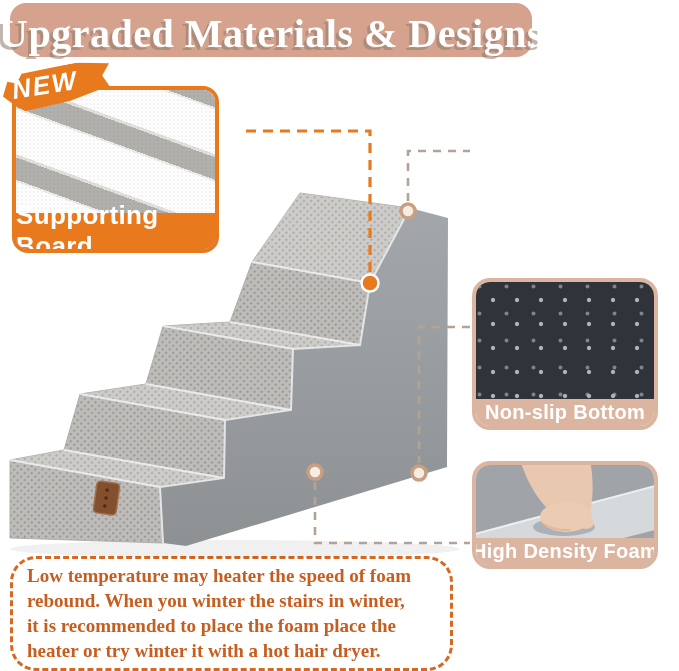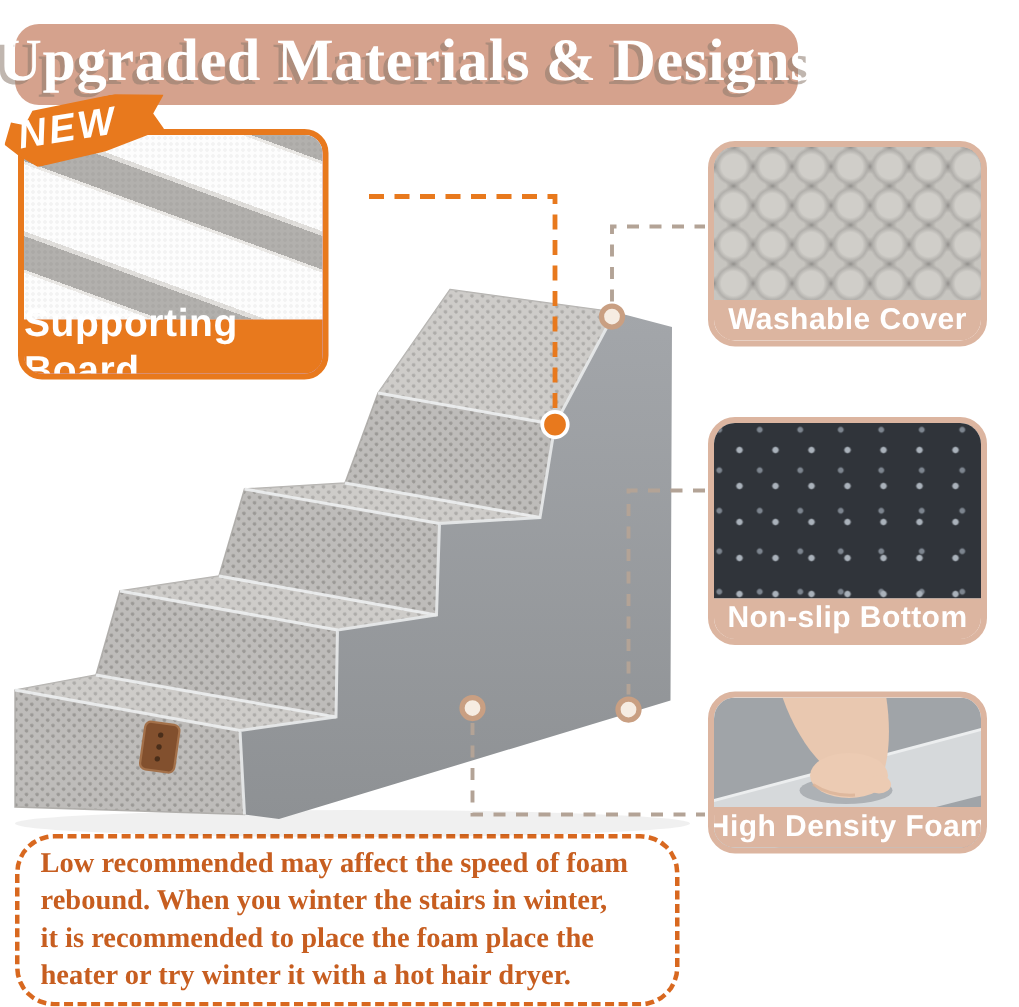--- a/index.html
+++ b/index.html
@@ -1,21 +1,21 @@
 <!DOCTYPE html>
 <html><head>
 <meta charset="utf-8">
 <style>
   html,body{margin:0;padding:0;background:#fff;}
   .stage{position:relative;width:679px;height:671px;background:#fff;overflow:hidden;
          font-family:"Liberation Sans",sans-serif;}
 
   
-  .banner{position:absolute;left:10px;top:16px;width:522px;height:54px;background:#d5a28d;
-          border-radius:16px;display:flex;align-items:flex-start;justify-content:center;}
+  .banner{position:absolute;left:10px;top:3px;width:522px;height:54px;background:#d5a28d;
+          border-radius:16px;display:flex;align-items:flex-end;justify-content:center;}
   .banner-title{color:#fff;font-family:"Liberation Serif",serif;font-weight:700;
           font-size:40px;letter-spacing:.5px;white-space:nowrap;
           text-shadow:-3px 3px 0 rgba(140,122,110,.55);}
 
   
   .sb-frame{position:absolute;left:12px;top:86px;width:207px;height:167px;box-sizing:border-box;
             border:4px solid #e8791d;border-radius:16px;overflow:hidden;background:#c4b5fd;}
   .sb-photo{position:absolute;left:0;right:0;top:0;bottom:36px;overflow:hidden;background:#fff;}
   .sb-boards{position:absolute;inset:-80px;transform:rotate(20deg);
       background:repeating-linear-gradient(180deg,
@@ -144,26 +144,20 @@
     <path d="M408,201 V151 H470" fill="none" stroke="#b3a396" stroke-width="2.6" stroke-dasharray="8 7"></path>
     <circle cx="408" cy="211" r="7" fill="#f6ece2" stroke="#c99f82" stroke-width="3.5"></circle>
 
     <path d="M470,327 H419 V463" fill="none" stroke="#b3a396" stroke-width="2.6" stroke-dasharray="8 7"></path>
     <circle cx="419" cy="473" r="7" fill="#f6ece2" stroke="#c99f82" stroke-width="3.5"></circle>
 
     <path d="M315,482 V543 H470" fill="none" stroke="#b3a396" stroke-width="2.6" stroke-dasharray="8 7"></path>
     <circle cx="315" cy="472" r="7" fill="#f6ece2" stroke="#c99f82" stroke-width="3.5"></circle>
   </svg>
 
-  <div class="panel panel-washable">
-    <div class="photo tex-washable"></div>
-    <div class="plabel">
-      <span>Washable Cover</span>
-    </div>
-  </div>
 
   <div class="panel panel-nonslip">
     <div class="photo tex-nonslip"></div>
     <div class="plabel">
       <span>Non-slip Bottom</span>
     </div>
   </div>
 
   <div class="panel panel-hd">
     <div class="photo">
@@ -177,19 +171,19 @@
         <ellipse cx="110" cy="58" rx="8" ry="6" fill="#eccbb3"></ellipse>
         <path d="M66,58 q12,8 28,7" stroke="#d9af94" stroke-width="2" fill="none" opacity="0.7"></path>
       </svg>
     </div>
     <div class="plabel">
       <span>High Density Foam</span>
     </div>
   </div>
 
   <div class="warning-box">
-    <div class="warning-line">Low recommended may affect the speed of foam</div>
+    <div class="warning-line">Low temperature may heater the speed of foam</div>
     <div class="warning-line">rebound. When you winter the stairs in winter,</div>
     <div class="warning-line">it is recommended to place the foam place the</div>
     <div class="warning-line">heater or try winter it with a hot hair dryer.</div>
   </div>
 
 </div>
 
 </body></html>

